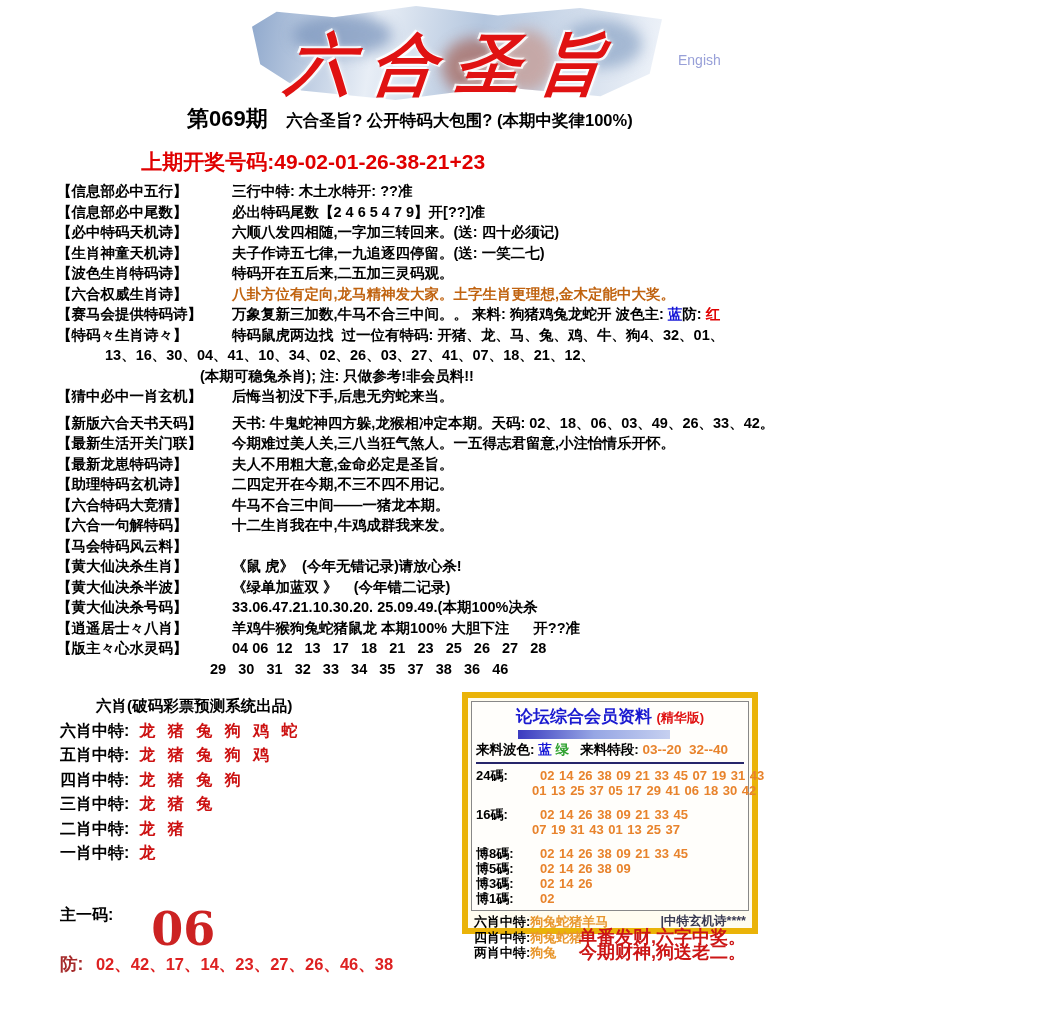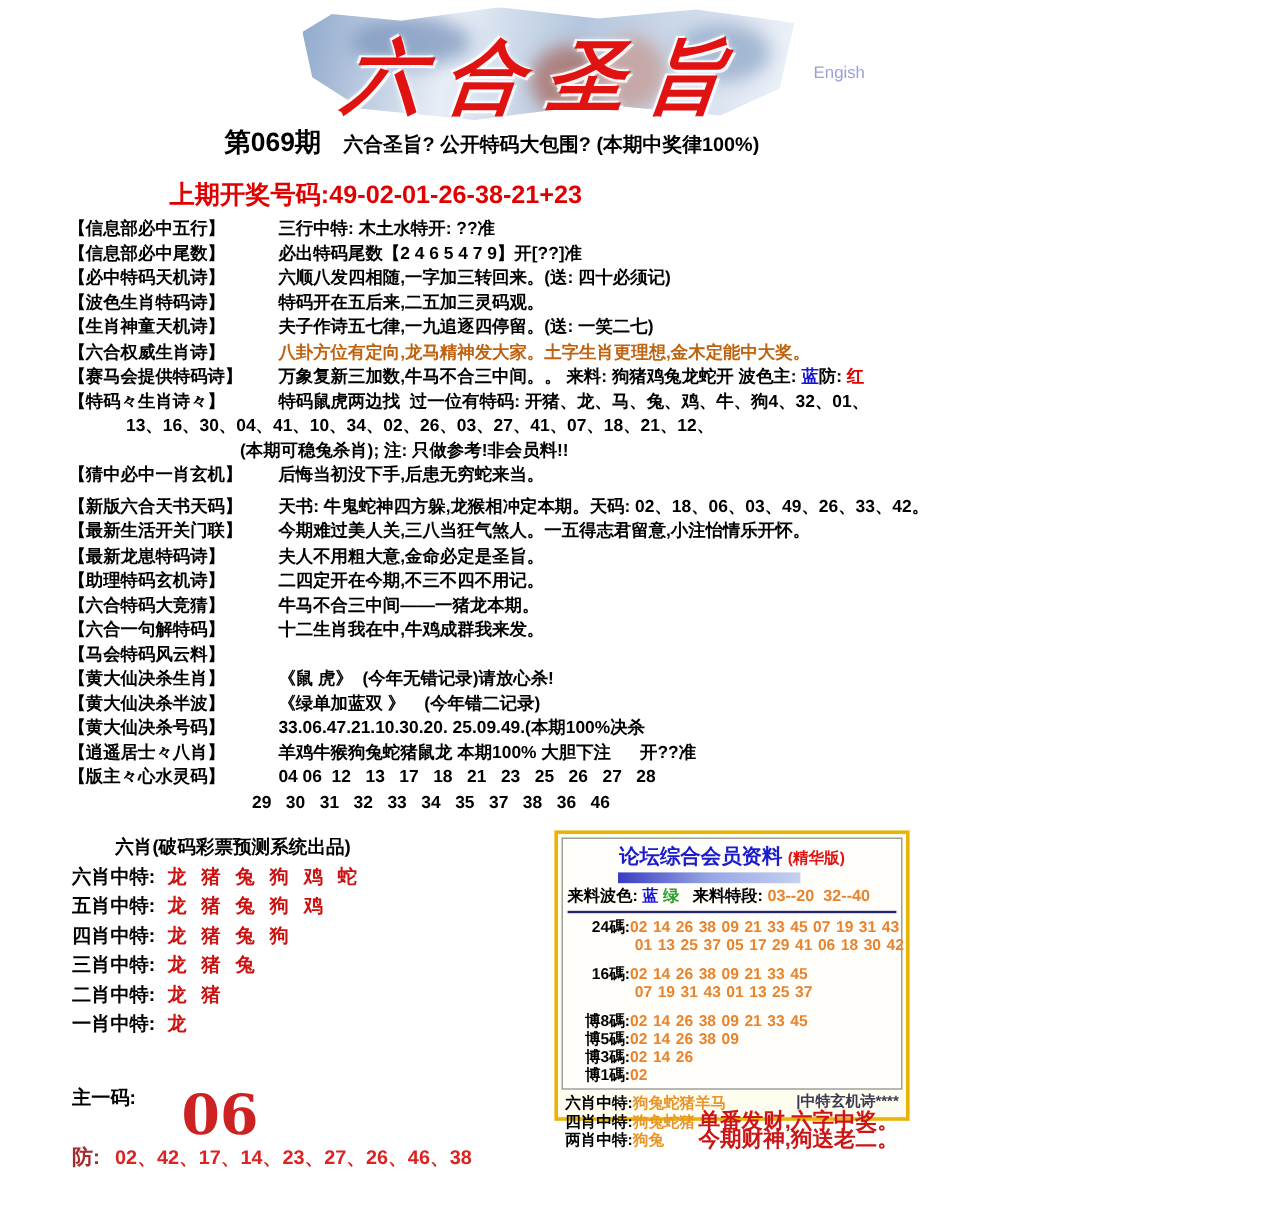--- a/index.html
+++ b/index.html
@@ -47,33 +47,33 @@
   .sixrow{margin-top:3.5px;font-size:16px;white-space:nowrap;}
   .sixrow .sv{color:#cc1111;letter-spacing:4px;margin-left:10px;}
   .mainrow{margin-top:14px;display:flex;align-items:center;}
   .mainrow .sl{font-size:16px;}
   .bigcode{font-family:"DejaVu Serif",serif;font-size:46px;color:#cc2222;margin-left:38px;line-height:1;margin-top:28px;}
   .guardrow{font-size:16.5px;white-space:nowrap;}
   .gl{color:#a52a2a;font-size:17.5px;}
   .gn{color:#dd2222;margin-left:8px;word-spacing:9px;}
 
   
-  .mbox{position:absolute;left:462px;top:692px;width:296px;height:242px;border:3px solid #eab308;
+  .mbox{position:absolute;left:462px;top:692px;width:296px;height:242px;border:6px solid #eab308;
     background:#fffcf0;box-sizing:border-box;}
   .mbox-inner{margin:3px;border:1px solid #888;background:#fffefb;padding:2px 4px 4px 4px;}
   .mtitle{text-align:center;margin-top:1px;white-space:nowrap;}
   .mt1{color:#1a1ad0;font-size:17px;}
   .mt2{color:#e01212;font-size:13px;}
   .gradbar{margin:2px 0 2px 42px;width:152px;height:9px;background:linear-gradient(to right,#3b3bc0,#96a6e4,#c6d0f0);}
   .waverow{font-size:13.5px;white-space:pre;}
   .green{color:#2a9f2a;}
   .morange{color:#e8832c;}
   .mhr{border-top:2px solid #26266a;margin:3px 0 4px 0;}
   .coderow{display:flex;font-size:13px;line-height:15px;}
-  .mcl{width:52px;flex:none;text-align:right;margin-right:0;white-space:nowrap;}
+  .mcl{width:52px;flex:none;text-align:left;margin-right:12px;white-space:nowrap;}
   .mnums{color:#e8832c;white-space:pre;word-spacing:1px;}
   .cline2{margin-left:56px;color:#e8832c;white-space:pre;font-size:13px;line-height:15px;word-spacing:1px;}
   .cgap{margin-top:9px;}
   .mbottom{position:relative;margin:3px 6px 0 6px;font-size:13px;line-height:15.5px;}
   .zrow{white-space:nowrap;}
   .zv{color:#e8962c;}
   .poem{position:absolute;right:0;top:0;}
   .ptitle{color:#3a3a52;font-size:12.5px;text-align:right;}
   .pline{color:#cc1616;font-size:18px;}
 </style>
@@ -106,26 +106,26 @@
       </div>
     <div class="row">
         <span class="lbl">【信息部必中尾数】</span>
         <span class="txt">必出特码尾数【2 4 6 5 4 7 9】开[??]准</span>
       </div>
     <div class="row">
         <span class="lbl">【必中特码天机诗】</span>
         <span class="txt">六顺八发四相随,一字加三转回来。(送: 四十必须记)</span>
       </div>
     <div class="row">
+        <span class="lbl">【生肖神童天机诗】</span>
+        <span class="txt">夫子作诗五七律,一九追逐四停留。(送: 一笑二七)</span>
+      </div>
+    <div class="row">
         <span class="lbl">【波色生肖特码诗】</span>
         <span class="txt">特码开在五后来,二五加三灵码观。</span>
-      </div>
-    <div class="row">
-        <span class="lbl">【生肖神童天机诗】</span>
-        <span class="txt">夫子作诗五七律,一九追逐四停留。(送: 一笑二七)</span>
       </div>
     <div class="row">
         <span class="lbl">【六合权威生肖诗】</span>
         <span class="txt orange">八卦方位有定向,龙马精神发大家。土字生肖更理想,金木定能中大奖。</span>
       </div>
     <div class="row">
       <span class="lbl">【赛马会提供特码诗】</span>
       <span class="txt"><span>万象复新三加数,牛马不合三中间。。 来料: 狗猪鸡兔龙蛇开 波色主: </span><span class="blue">蓝</span><span>防: </span><span class="red">红</span></span>
     </div>
     <div class="row">

